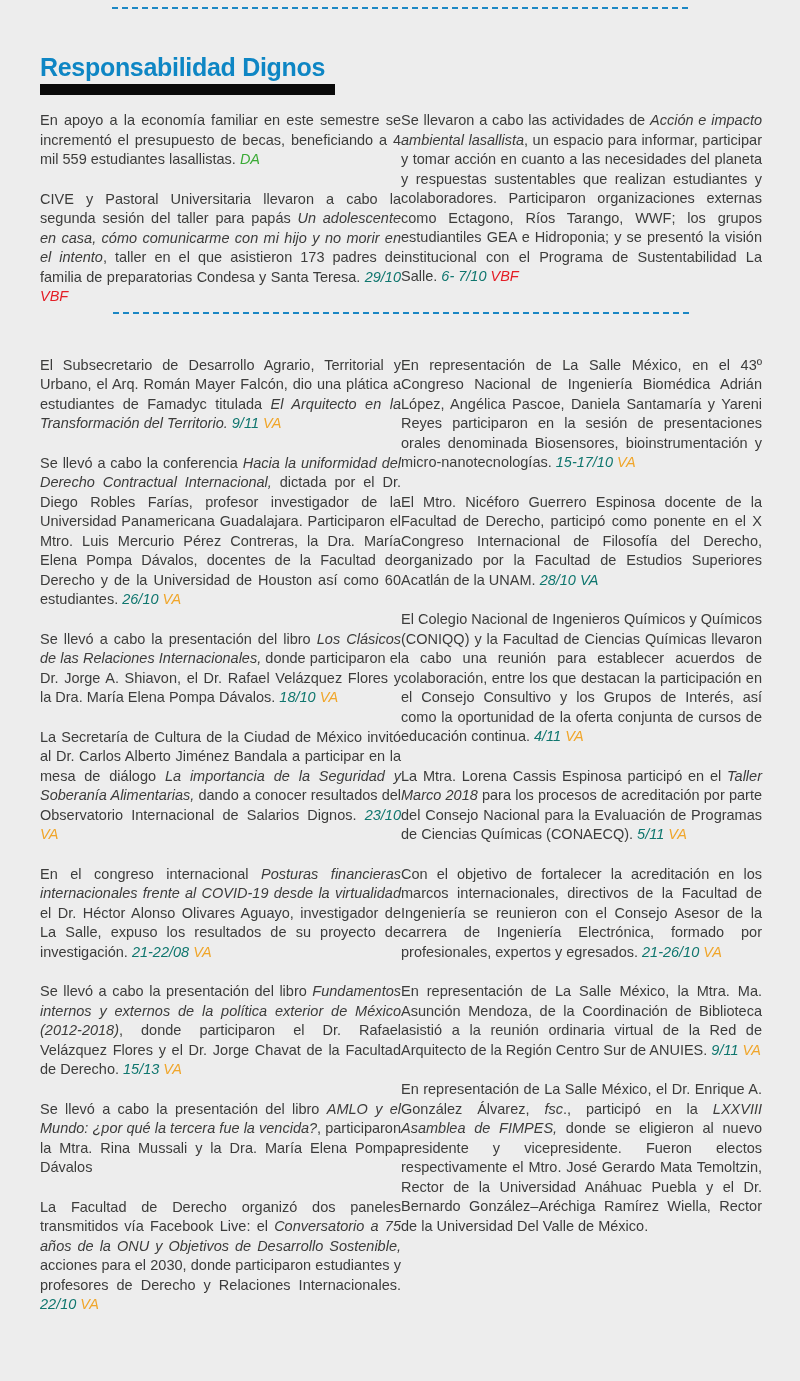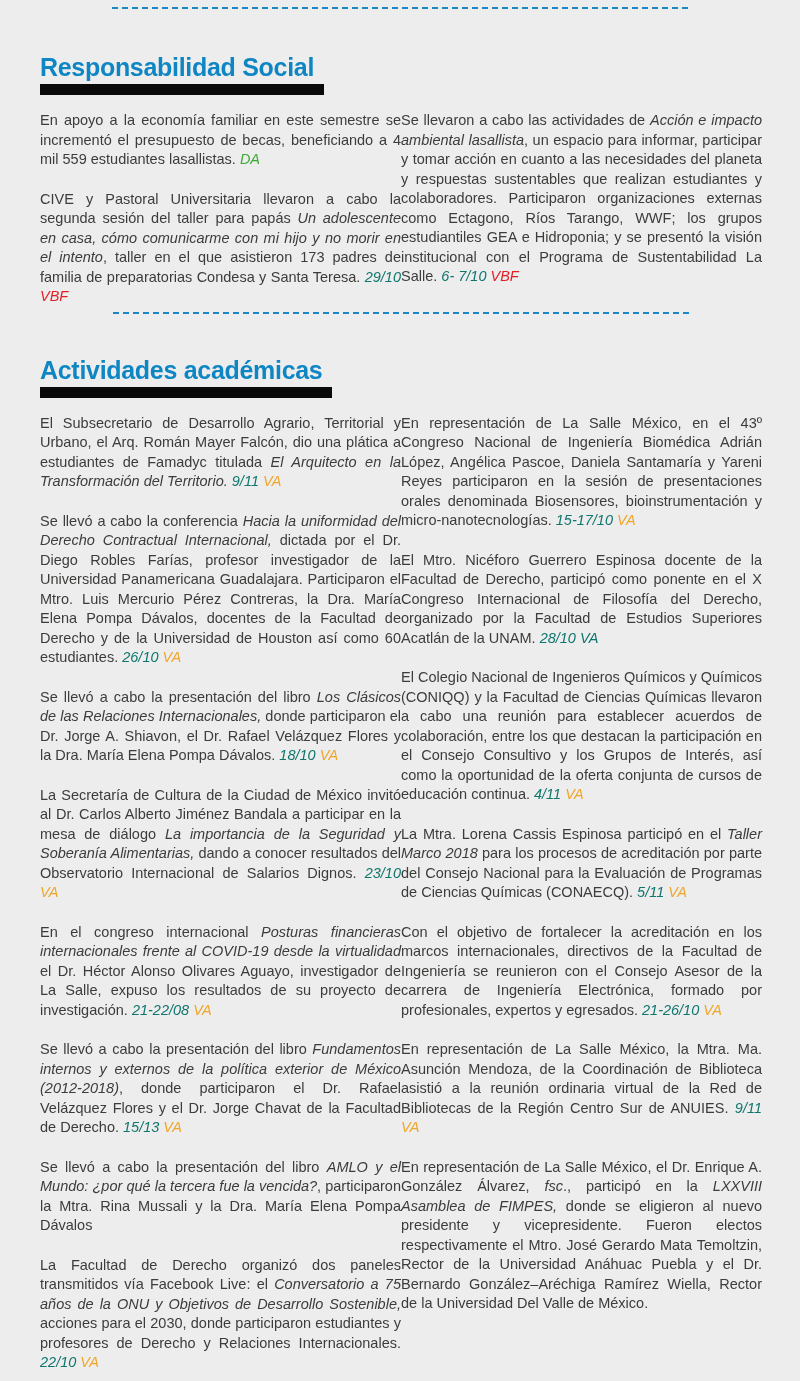--- a/index.html
+++ b/index.html
@@ -57,61 +57,55 @@
 
 <div class="page">
 
   <hr class="dashed dashed-top">
 
   <div class="content">
 
     <section class="section-1">
       <div class="section-header">
         <h2 class="section-title">
-          <span>Responsabilidad Social</span>
+          <span>Responsabilidad Dignos</span>
           <div class="title-bar"></div>
         </h2>
       </div>
       <div class="columns">
         <div class="col">
             <p class="para"><span>En apoyo a la economía familiar en este semestre se incrementó el presupuesto de becas, beneficiando a 4 mil 559 estudiantes lasallistas. </span><span class="tag" style="color: rgb(58, 170, 53);">DA</span></p>
             <p class="para"><span>CIVE y Pastoral Universitaria llevaron a cabo la segunda sesión del taller para papás </span><span class="it">Un adolescente en casa, cómo comunicarme con mi hijo y no morir en el intento</span><span>, taller en el que asistieron 173 padres de familia de preparatorias Condesa y Santa Teresa. </span><span class="date">29/10 </span><span class="tag" style="color: rgb(228, 30, 38);">VBF</span></p>
           </div>
         <div class="col">
             <p class="para"><span>Se llevaron a cabo las actividades de </span><span class="it">Acción e impacto ambiental lasallista</span><span>, un espacio para informar, participar y tomar acción en cuanto a las necesidades del planeta y respuestas sustentables que realizan estudiantes y colaboradores. Participaron organizaciones externas como Ectagono, Ríos Tarango, WWF; los grupos estudiantiles GEA e Hidroponia; y se presentó la visión institucional con el Programa de Sustentabilidad La Salle. </span><span class="date">6- 7/10 </span><span class="tag" style="color: rgb(228, 30, 38);">VBF</span></p>
           </div>
       </div>
     </section>
 
     <hr class="dashed dashed-mid">
 
     <section class="section-2">
-      <div class="section-header">
-        <h2 class="section-title">
-          <span>Actividades académicas</span>
-          <div class="title-bar"></div>
-        </h2>
-      </div>
       <div class="columns">
         <div class="col">
             <p class="para"><span>El Subsecretario de Desarrollo Agrario, Territorial y Urbano, el Arq. Román Mayer Falcón, dio una plática a estudiantes de Famadyc titulada </span><span class="it">El Arquitecto en la Transformación del Territorio.</span><span> </span><span class="date">9/11 </span><span class="tag" style="color: rgb(240, 166, 43);">VA</span></p>
             <p class="para"><span>Se llevó a cabo la conferencia </span><span class="it">Hacia la uniformidad del Derecho Contractual Internacional,</span><span> dictada por el Dr. Diego Robles Farías, profesor investigador de la Universidad Panamericana Guadalajara. Participaron el Mtro. Luis Mercurio Pérez Contreras, la Dra. María Elena Pompa Dávalos, docentes de la Facultad de Derecho y de la Universidad de Houston así como 60 estudiantes. </span><span class="date">26/10 </span><span class="tag" style="color: rgb(240, 166, 43);">VA</span></p>
             <p class="para"><span>Se llevó a cabo la presentación del libro </span><span class="it">Los Clásicos de las Relaciones Internacionales,</span><span> donde participaron el Dr. Jorge A. Shiavon, el Dr. Rafael Velázquez Flores y la Dra. María Elena Pompa Dávalos. </span><span class="date">18/10 </span><span class="tag" style="color: rgb(240, 166, 43);">VA</span></p>
             <p class="para"><span>La Secretaría de Cultura de la Ciudad de México invitó al Dr. Carlos Alberto Jiménez Bandala a participar en la mesa de diálogo </span><span class="it">La importancia de la Seguridad y Soberanía Alimentarias,</span><span> dando a conocer resultados del Observatorio Internacional de Salarios Dignos. </span><span class="date">23/10 </span><span class="tag" style="color: rgb(240, 166, 43);">VA</span></p>
             <p class="para"><span>En el congreso internacional </span><span class="it">Posturas financieras internacionales frente al COVID-19 desde la virtualidad</span><span> el Dr. Héctor Alonso Olivares Aguayo, investigador de La Salle, expuso los resultados de su proyecto de investigación. </span><span class="date">21-22/08 </span><span class="tag" style="color: rgb(240, 166, 43);">VA</span></p>
             <p class="para"><span>Se llevó a cabo la presentación del libro </span><span class="it">Fundamentos internos y externos de la política exterior de México (2012-2018)</span><span>, donde participaron el Dr. Rafael Velázquez Flores y el Dr. Jorge Chavat de la Facultad de Derecho. </span><span class="date">15/13 </span><span class="tag" style="color: rgb(240, 166, 43);">VA</span></p>
             <p class="para"><span>Se llevó a cabo la presentación del libro </span><span class="it">AMLO y el Mundo: ¿por qué la tercera fue la vencida?</span><span>, participaron la Mtra. Rina Mussali y la Dra. María Elena Pompa Dávalos</span></p>
             <p class="para"><span>La Facultad de Derecho organizó dos paneles transmitidos vía Facebook Live: el </span><span class="it">Conversatorio a 75 años de la ONU y Objetivos de Desarrollo Sostenible,</span><span> acciones para el 2030, donde participaron estudiantes y profesores de Derecho y Relaciones Internacionales. </span><span class="date">22/10 </span><span class="tag" style="color: rgb(240, 166, 43);">VA</span></p>
           </div>
         <div class="col">
             <p class="para"><span>En representación de La Salle México, en el 43º Congreso Nacional de Ingeniería Biomédica Adrián López, Angélica Pascoe, Daniela Santamaría y Yareni Reyes participaron en la sesión de presentaciones orales denominada Biosensores, bioinstrumentación y micro-nanotecnologías. </span><span class="date">15-17/10 </span><span class="tag" style="color: rgb(240, 166, 43);">VA</span></p>
             <p class="para"><span>El Mtro. Nicéforo Guerrero Espinosa docente de la Facultad de Derecho, participó como ponente en el X Congreso Internacional de Filosofía del Derecho, organizado por la Facultad de Estudios Superiores Acatlán de la UNAM. </span><span class="date">28/10 VA</span></p>
             <p class="para"><span>El Colegio Nacional de Ingenieros Químicos y Químicos (CONIQQ) y la Facultad de Ciencias Químicas llevaron a cabo una reunión para establecer acuerdos de colaboración, entre los que destacan la participación en el Consejo Consultivo y los Grupos de Interés, así como la oportunidad de la oferta conjunta de cursos de educación continua. </span><span class="date">4/11 </span><span class="tag" style="color: rgb(240, 166, 43);">VA</span></p>
             <p class="para"><span>La Mtra. Lorena Cassis Espinosa participó en el </span><span class="it">Taller Marco 2018</span><span> para los procesos de acreditación por parte del Consejo Nacional para la Evaluación de Programas de Ciencias Químicas (CONAECQ). </span><span class="date">5/11 </span><span class="tag" style="color: rgb(240, 166, 43);">VA</span></p>
             <p class="para"><span>Con el objetivo de fortalecer la acreditación en los marcos internacionales, directivos de la Facultad de Ingeniería se reunieron con el Consejo Asesor de la carrera de Ingeniería Electrónica, formado por profesionales, expertos y egresados. </span><span class="date">21-26/10 </span><span class="tag" style="color: rgb(240, 166, 43);">VA</span></p>
-            <p class="para"><span>En representación de La Salle México, la Mtra. Ma. Asunción Mendoza, de la Coordinación de Biblioteca asistió a la reunión ordinaria virtual de la Red de Bibliotecas de la Región Centro Sur de ANUIES. </span><span class="date">9/11 </span><span class="tag" style="color: rgb(240, 166, 43);">VA</span></p>
+            <p class="para"><span>En representación de La Salle México, la Mtra. Ma. Asunción Mendoza, de la Coordinación de Biblioteca asistió a la reunión ordinaria virtual de la Red de Arquitecto de la Región Centro Sur de ANUIES. </span><span class="date">9/11 </span><span class="tag" style="color: rgb(240, 166, 43);">VA</span></p>
             <p class="para"><span>En representación de La Salle México, el Dr. Enrique A. González Álvarez, </span><span class="it">fsc</span><span>., participó en la </span><span class="it">LXXVIII Asamblea de FIMPES,</span><span> donde se eligieron al nuevo presidente y vicepresidente. Fueron electos respectivamente el Mtro. José Gerardo Mata Temoltzin, Rector de la Universidad Anáhuac Puebla y el Dr. Bernardo González–Aréchiga Ramírez Wiella, Rector de la Universidad Del Valle de México. </span></p>
           </div>
       </div>
     </section>
 
   </div>
 </div>
 
 </body></html>

